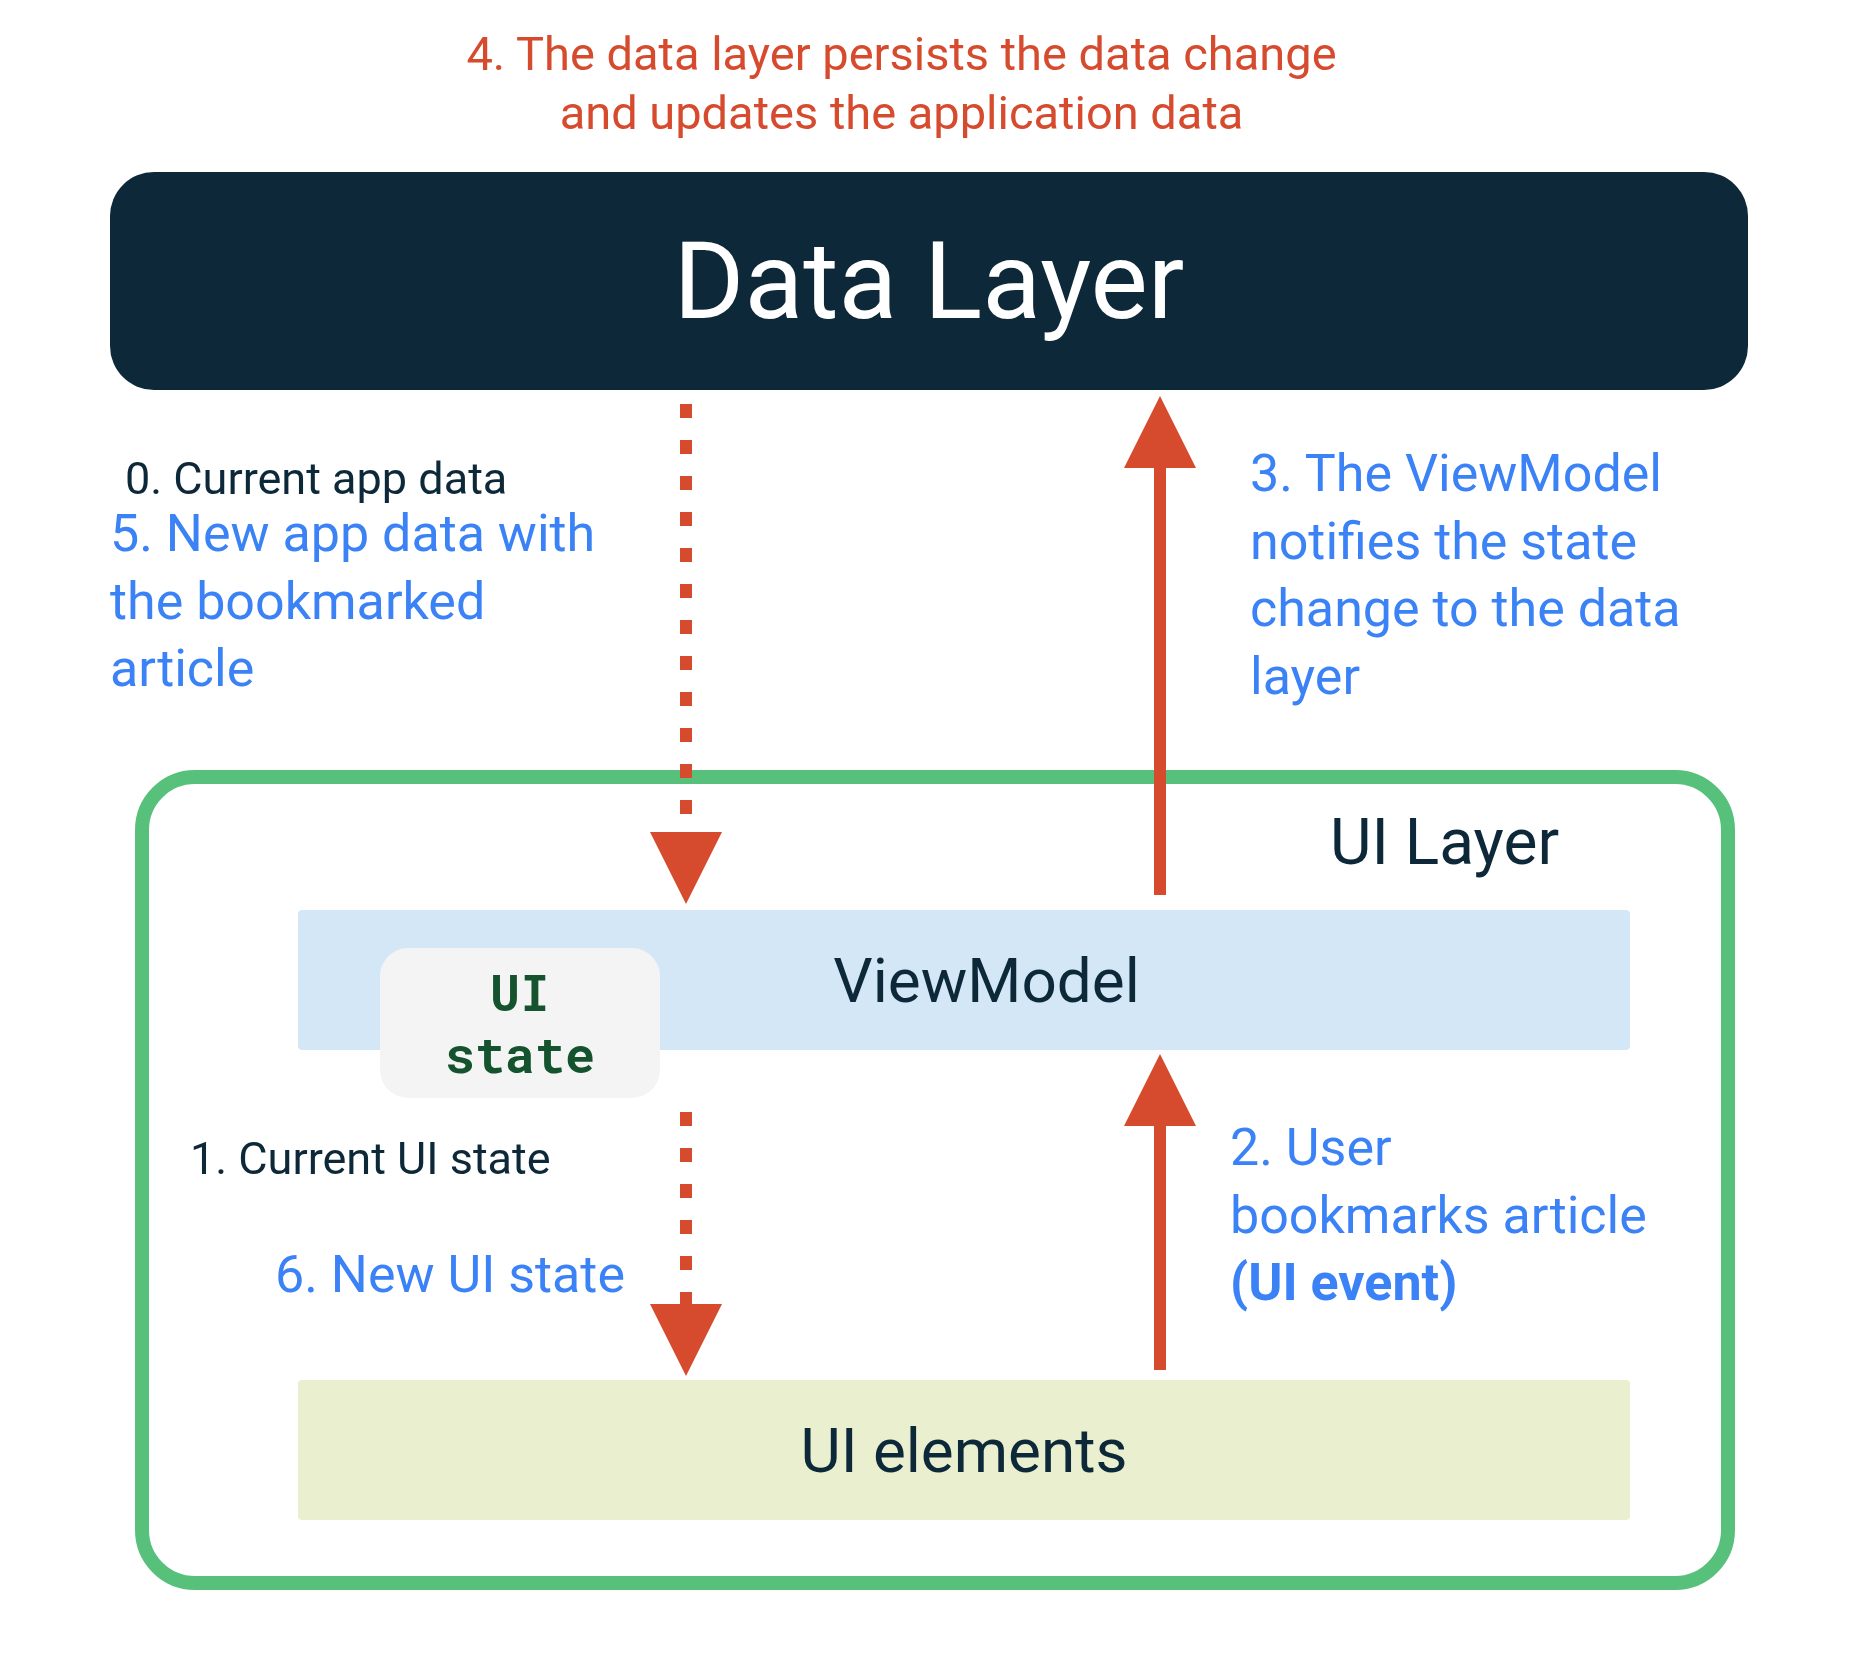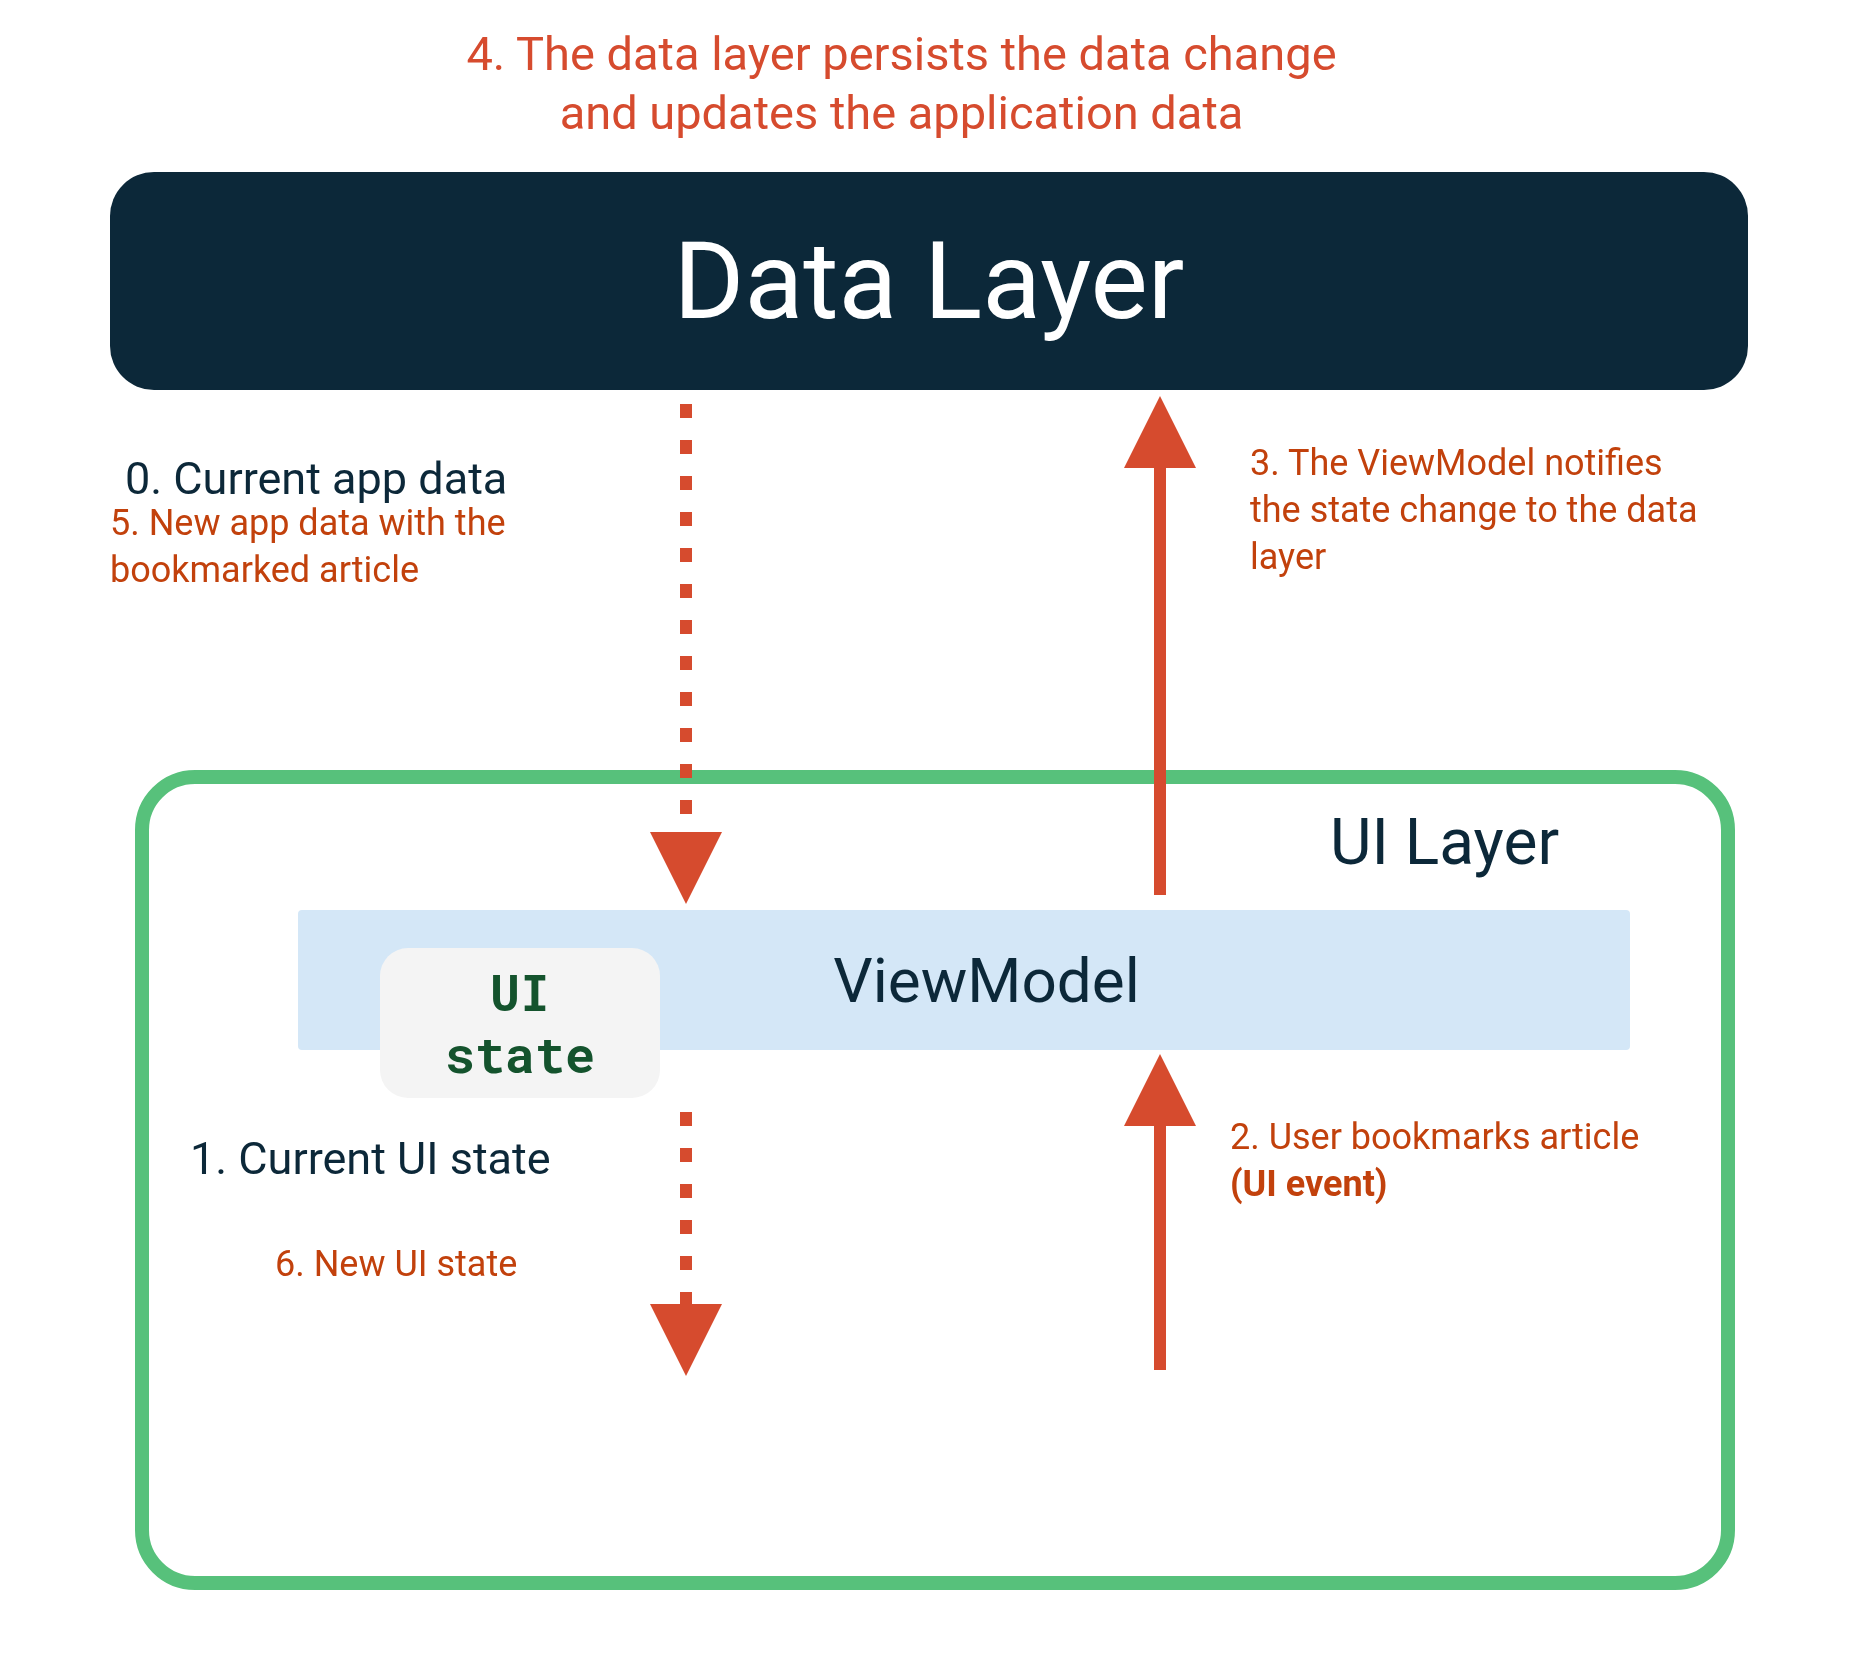--- a/index.html
+++ b/index.html
@@ -104,21 +104,21 @@
     background: #eaf0cf;
     color: #0c2839;
     display: flex;
     align-items: center;
     justify-content: center;
     font-size: 62px;
     border-radius: 4px;
   }
 
   
-  .ann { color: #c2410c; font-size: 36px; line-height: 1.3; }
+  .ann { color: #3b82f6; font-size: 52px; line-height: 1.3; }
   .ann-dark { color: #0c2839; font-size: 45px; line-height: 1.3; }
 
   .lbl-0 { top: 450px; left: 125px; }
   .lbl-5 { top: 500px; left: 62px; width: 520px; margin-left: 48px; }
 
   .lbl-3 { top: 440px; left: 1250px; width: 470px; }
 
   .lbl-1 { top: 1130px; left: 190px; }
   .lbl-6 { top: 1241px; left: 275px; }
 
@@ -154,20 +154,21 @@
   <div class="abs viewmodel">ViewModel</div>
   <div class="abs ui-state">UI<br>state</div>
 
   <div class="abs ann-dark lbl-1">1. Current UI state</div>
   <div class="abs ann lbl-6">6. New UI state</div>
 
   <div class="abs ann lbl-2">
     <span>2. User bookmarks article </span><span class="bold">(UI event)</span>
   </div>
 
+  <div class="abs ui-elements">UI elements</div>
 
   <svg class="arrows">
     <defs>
       <marker id="arrowhead-red" markerWidth="6" markerHeight="6" refX="4" refY="3" orient="auto">
         <path d="M0,0 L6,3 L0,6 Z" fill="#d64b2e"></path>
       </marker>
     </defs>
 
     <line x1="686" y1="404" x2="686" y2="880" stroke="#d64b2e" stroke-width="12" stroke-dasharray="14 22" marker-end="url(#arrowhead-red)"></line>
 

